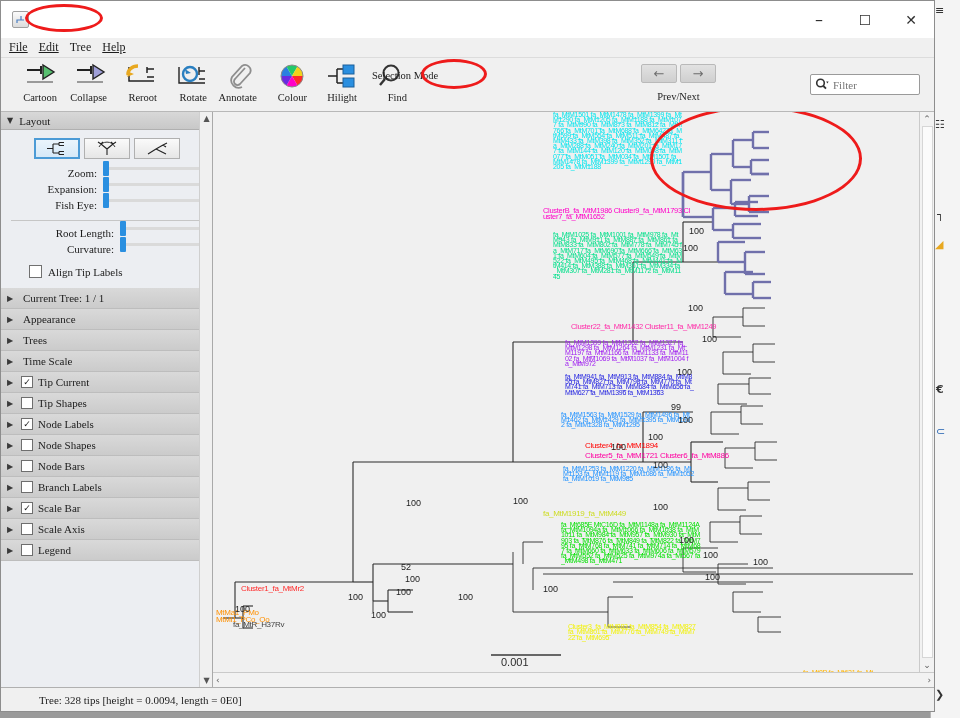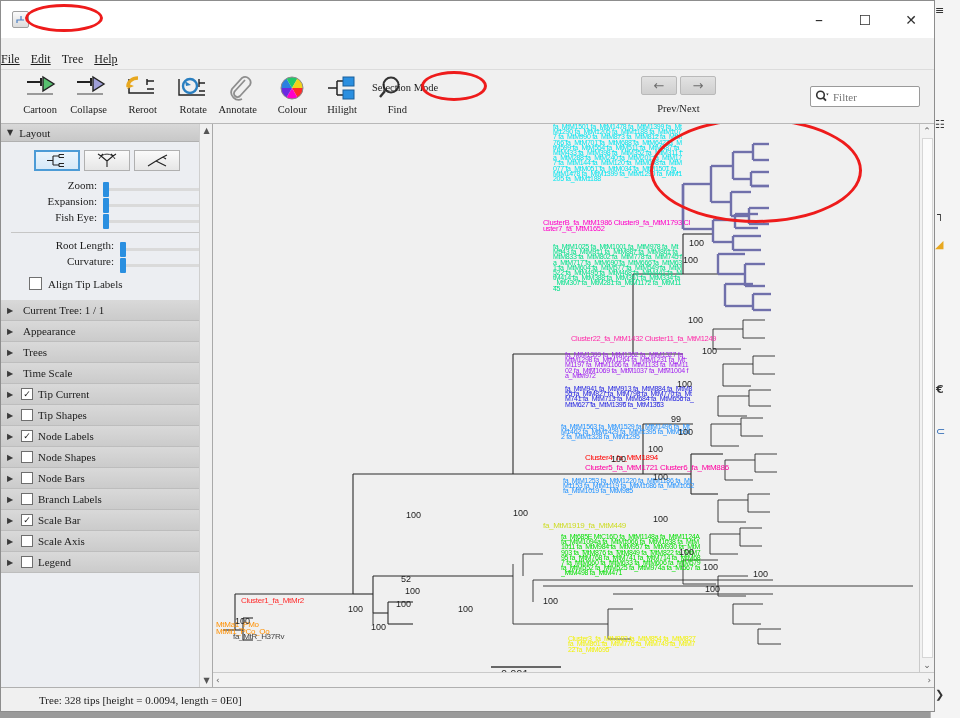--- a/index.html
+++ b/index.html
@@ -56,22 +56,22 @@
     width: 46px; height: 37px; display: flex;
     align-items: center; justify-content: center;
     font-size: 14px; color: #303030;
     font-family: "DejaVu Sans", sans-serif;
   }
   .win-btn.min { font-size: 16px; }
 
   
   .menubar {
     height: 20px; background: #f0f0f0;
-    display: flex; align-items: center; 
-    border-bottom: 1px solid #dcdcdc; flex: 0 0 auto; margin-top: 12px;
+    display: flex; align-items: center; padding-left: 8px;
+    border-bottom: 1px solid #dcdcdc; flex: 0 0 auto;
   }
   .menu-item {
     font-size: 12px; color: #1d1d1d; margin-right: 11px;
     font-family: "Liberation Serif", serif;
   }
   .menu-item u { text-decoration: underline; }
 
   
   .toolbar {
     height: 54px; background: #f0f0f0;
@@ -171,21 +171,21 @@
 
   .layout-body { padding: 8px 8px 10px 8px; }
   .shape-btns { display: flex; justify-content: center; gap: 4px; margin-bottom: 8px; }
   .shape-btn {
     width: 46px; height: 21px; border: 1px solid #b0b0b0;
     background: linear-gradient(#fafafa,#e6e6e6);
     display:flex;align-items:center;justify-content:center;
   }
   .shape-btn.active { border: 2px solid #4c9bd6; background: linear-gradient(#eaf4fc,#d6e9f8); }
 
-  .slider-row { display: flex; align-items: flex-end; margin: 4px 0; }
+  .slider-row { display: flex; align-items: flex-start; margin: 4px 0; }
   .slider-lbl {
     font-size: 11px; color: #1c1c1c; text-align: right;
     font-family: "Liberation Serif", serif; white-space: nowrap;
   }
   .slider-track {
     flex: 1; height: 3px; background: #dadada; border-radius: 2px;
     margin-left: 6px; position: relative;
   }
   .slider-knob {
     position: absolute; left: 0; top: -6px;

